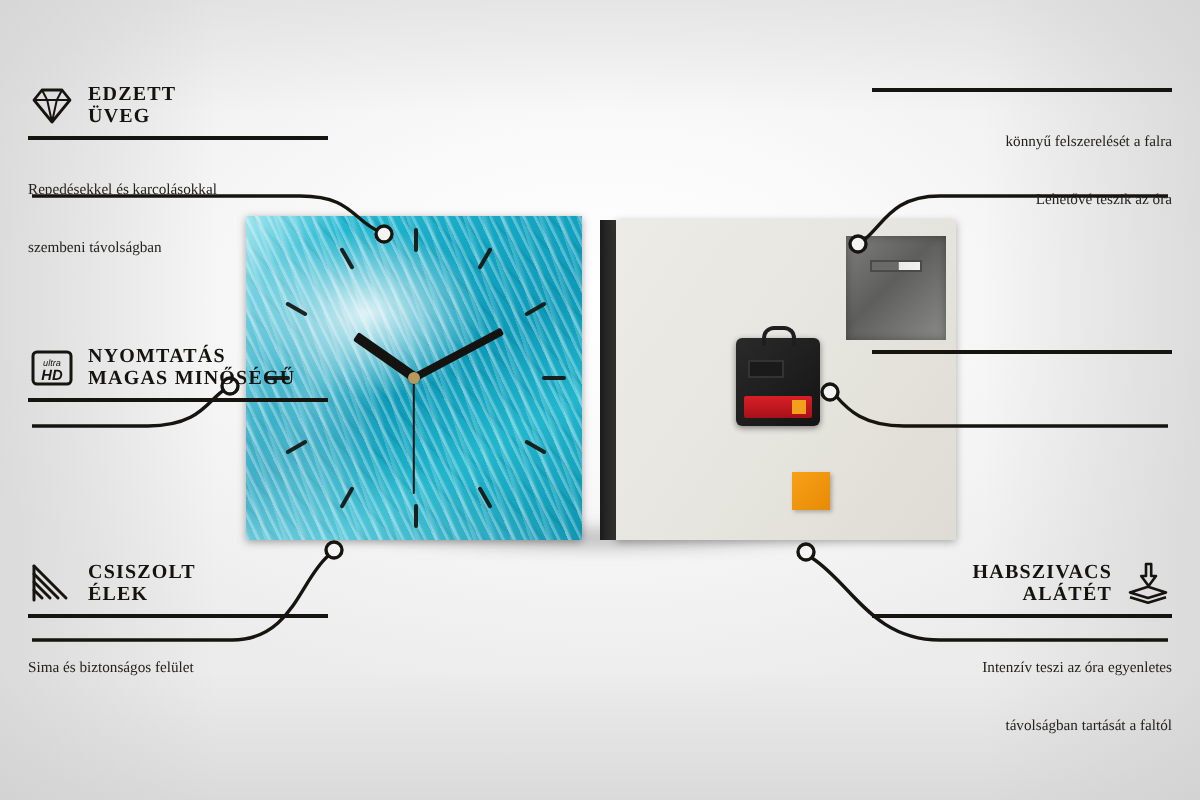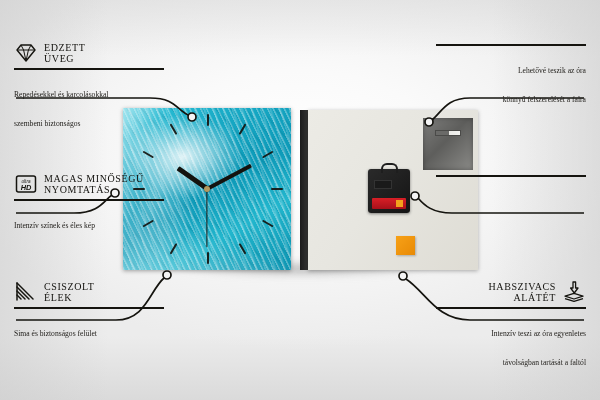--- a/index.html
+++ b/index.html
@@ -73,21 +73,21 @@
   
   svg.lines{position:absolute;inset:0;width:600px;height:400px;}
   .lead{fill:none;stroke:#15140f;stroke-width:1.7;}
   .dot{fill:#f4f4f4;stroke:#15140f;stroke-width:1.7;}
 
   .callout{position:absolute;width:182px;}
   .callout.left{text-align:left;}
   .callout.right{text-align:right;}
   .ttl-row{display:flex;align-items:center;gap:6px;}
   .callout.right .ttl-row{flex-direction:row-reverse;}
-  .ttl{font-size:10px;letter-spacing:.6px;color:#14130f;line-height:11.5px;font-weight:400;
+  .ttl{font-size:10px;letter-spacing:.6px;color:#14130f;line-height:11.5px;font-weight:700;
     font-family:"Liberation Serif",serif;text-transform:uppercase;}
   .rule{height:1.6px;background:#15140f;margin:3px 0 3px;}
   .callout.left .rule{width:150px;}
   .callout.right .rule{width:150px;margin-left:auto;}
   .sub{font-size:7.6px;color:#24221e;line-height:9.6px;font-family:Liberation Serif, serif;margin-top:20px;}
   .ico{width:24px;height:24px;flex:0 0 24px;display:block;font-style:italic;}
   .ico svg{display:block;width:24px;height:24px;}
 </style>
 </head>
 <body>
@@ -164,39 +164,38 @@
             <path d="M3 9 H21 M7 4 L9.6 9 L12 20 M17 4 L14.4 9 L12 20" fill="none" stroke="#15140f" stroke-width="1"></path>
           </svg>
       </span>
       <div>
         <div class="ttl">EDZETT</div>
         <div class="ttl">ÜVEG</div>
       </div>
     </div>
     <div class="rule"></div>
     <div class="sub">Repedésekkel és karcolásokkal</div>
-    <div class="sub">szembeni biztonságos</div>
+    <div class="sub">szembeni távolságban</div>
   </div>
 
   <div class="callout left" style="left:14px;top:172px;">
     <div class="ttl-row">
       <span class="ico">
         <svg viewBox="0 0 24 24">
           <rect x="2.5" y="4" width="19" height="16" rx="2" fill="none" stroke="#15140f" stroke-width="1.5"></rect>
           <text x="12" y="11" font-family="Liberation Sans, sans-serif" font-size="4.6" text-anchor="middle" fill="#15140f">ultra</text>
           <text x="12" y="18" font-family="Liberation Sans, sans-serif" font-size="7.4" font-weight="bold" text-anchor="middle" fill="#15140f">HD</text>
         </svg>
       </span>
       <div>
+        <div class="ttl">NYOMTATÁS</div>
         <div class="ttl">MAGAS MINŐSÉGŰ</div>
-        <div class="ttl">NYOMTATÁS</div>
-      </div>
-    </div>
-    <div class="rule"></div>
-    <div class="sub">Intenzív színek és éles kép</div>
+      </div>
+    </div>
+    <div class="rule"></div>
   </div>
 
   <div class="callout left" style="left:14px;top:280px;">
     <div class="ttl-row">
       <span class="ico">
         <svg viewBox="0 0 24 24">
             <g stroke="#15140f" stroke-width="1.5" stroke-linecap="round">
           <path d="M3 3 L3 20"></path>
               <path d="M3 3 L19 19"></path>
               <path d="M3 7 L15 19"></path>
@@ -210,22 +209,22 @@
         <div class="ttl">CSISZOLT</div>
         <div class="ttl">ÉLEK</div>
       </div>
     </div>
     <div class="rule"></div>
     <div class="sub">Sima és biztonságos felület</div>
   </div>
 
   <div class="callout right" style="left:404px;top:41px;">
     <div class="rule"></div>
+    <div class="sub">könnyű felszerelését a falra</div>
     <div class="sub">Lehetővé teszik az óra</div>
-    <div class="sub">könnyű felszerelését a falra</div>
   </div>
 
   <div class="callout right" style="left:404px;top:172px;">
     <div class="rule"></div>
   </div>
 
   <div class="callout right" style="left:404px;top:280px;">
     <div class="ttl-row">
       <span class="ico">
         <svg viewBox="0 0 24 24">

